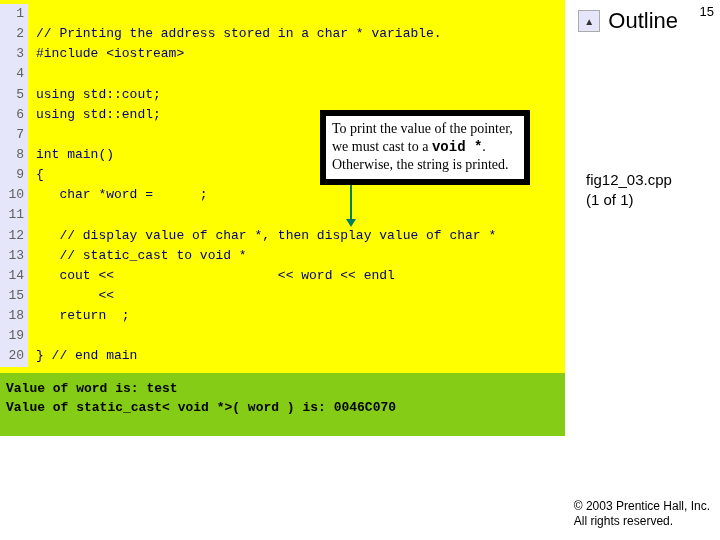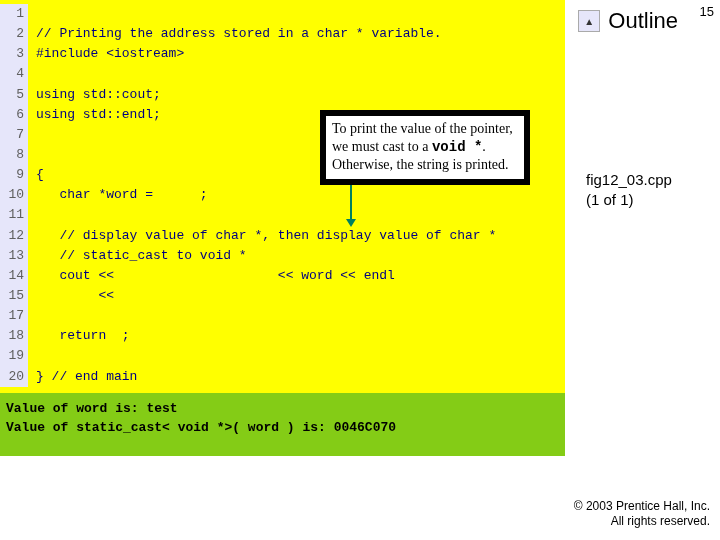--- a/index.html
+++ b/index.html
@@ -48,21 +48,20 @@
     font-size: 15px;
     color: #000;
     line-height: 1.3;
   }
   .right-panel .entry { margin-bottom: 14px; margin-left: 8px; }
   .copyright {
     position: absolute;
     bottom: 10px;
     right: 10px;
     font-size: 12px;
-    text-align: right;
     color: #000;
     line-height: 1.3;
   }
   .code-area {
     position: absolute;
     left: 0;
     top: 0;
     width: 565px;
   }
   .code-block {
@@ -146,29 +145,28 @@
 
 <div class="code-area">
   <div class="code-block" id="code-block">
       <div class="code-line"><span class="lineno">1</span></div>
       <div class="code-line"><span class="lineno">2</span><span>// Printing the address stored in a char * variable.</span></div>
       <div class="code-line"><span class="lineno">3</span><span>#include &lt;iostream&gt;</span></div>
       <div class="code-line"><span class="lineno">4</span><span></span></div>
       <div class="code-line"><span class="lineno">5</span><span>using std::cout;</span></div>
       <div class="code-line"><span class="lineno">6</span><span>using std::endl;</span></div>
       <div class="code-line"><span class="lineno">7</span><span></span></div>
-      <div class="code-line"><span class="lineno">8</span></div>
+      <div class="code-line"><span class="lineno">8</span><span>int main()</span></div>
       <div class="code-line"><span class="lineno">9</span><span>{</span></div>
       <div class="code-line"><span class="lineno">10</span><span>   char *word =      ;</span></div>
       <div class="code-line"><span class="lineno">11</span><span></span></div>
       <div class="code-line"><span class="lineno">12</span><span>   // display value of char *, then display value of char *</span></div>
       <div class="code-line"><span class="lineno">13</span><span>   // static_cast to void *</span></div>
       <div class="code-line"><span class="lineno">14</span><span>   cout &lt;&lt;                     &lt;&lt; word &lt;&lt; endl</span></div>
       <div class="code-line"><span class="lineno">15</span><span>        &lt;&lt;</span></div>
-      <div class="code-line"><span class="lineno">17</span><span></span></div>
       <div class="code-line"><span class="lineno">18</span><span>   return  ;</span></div>
       <div class="code-line"><span class="lineno">19</span><span></span></div>
       <div class="code-line"><span class="lineno">20</span><span>} // end main</span></div>
     </div>
   <div class="output-block" id="output-block">Value of word is: test
 Value of static_cast&lt; void *&gt;( word ) is: 0046C070</div>
 </div>
 
 <div class="callout">
   <span>To print the value of the pointer, we must cast to a </span><span class="kwblack">void *</span><span>. Otherwise, the string is printed.</span>

